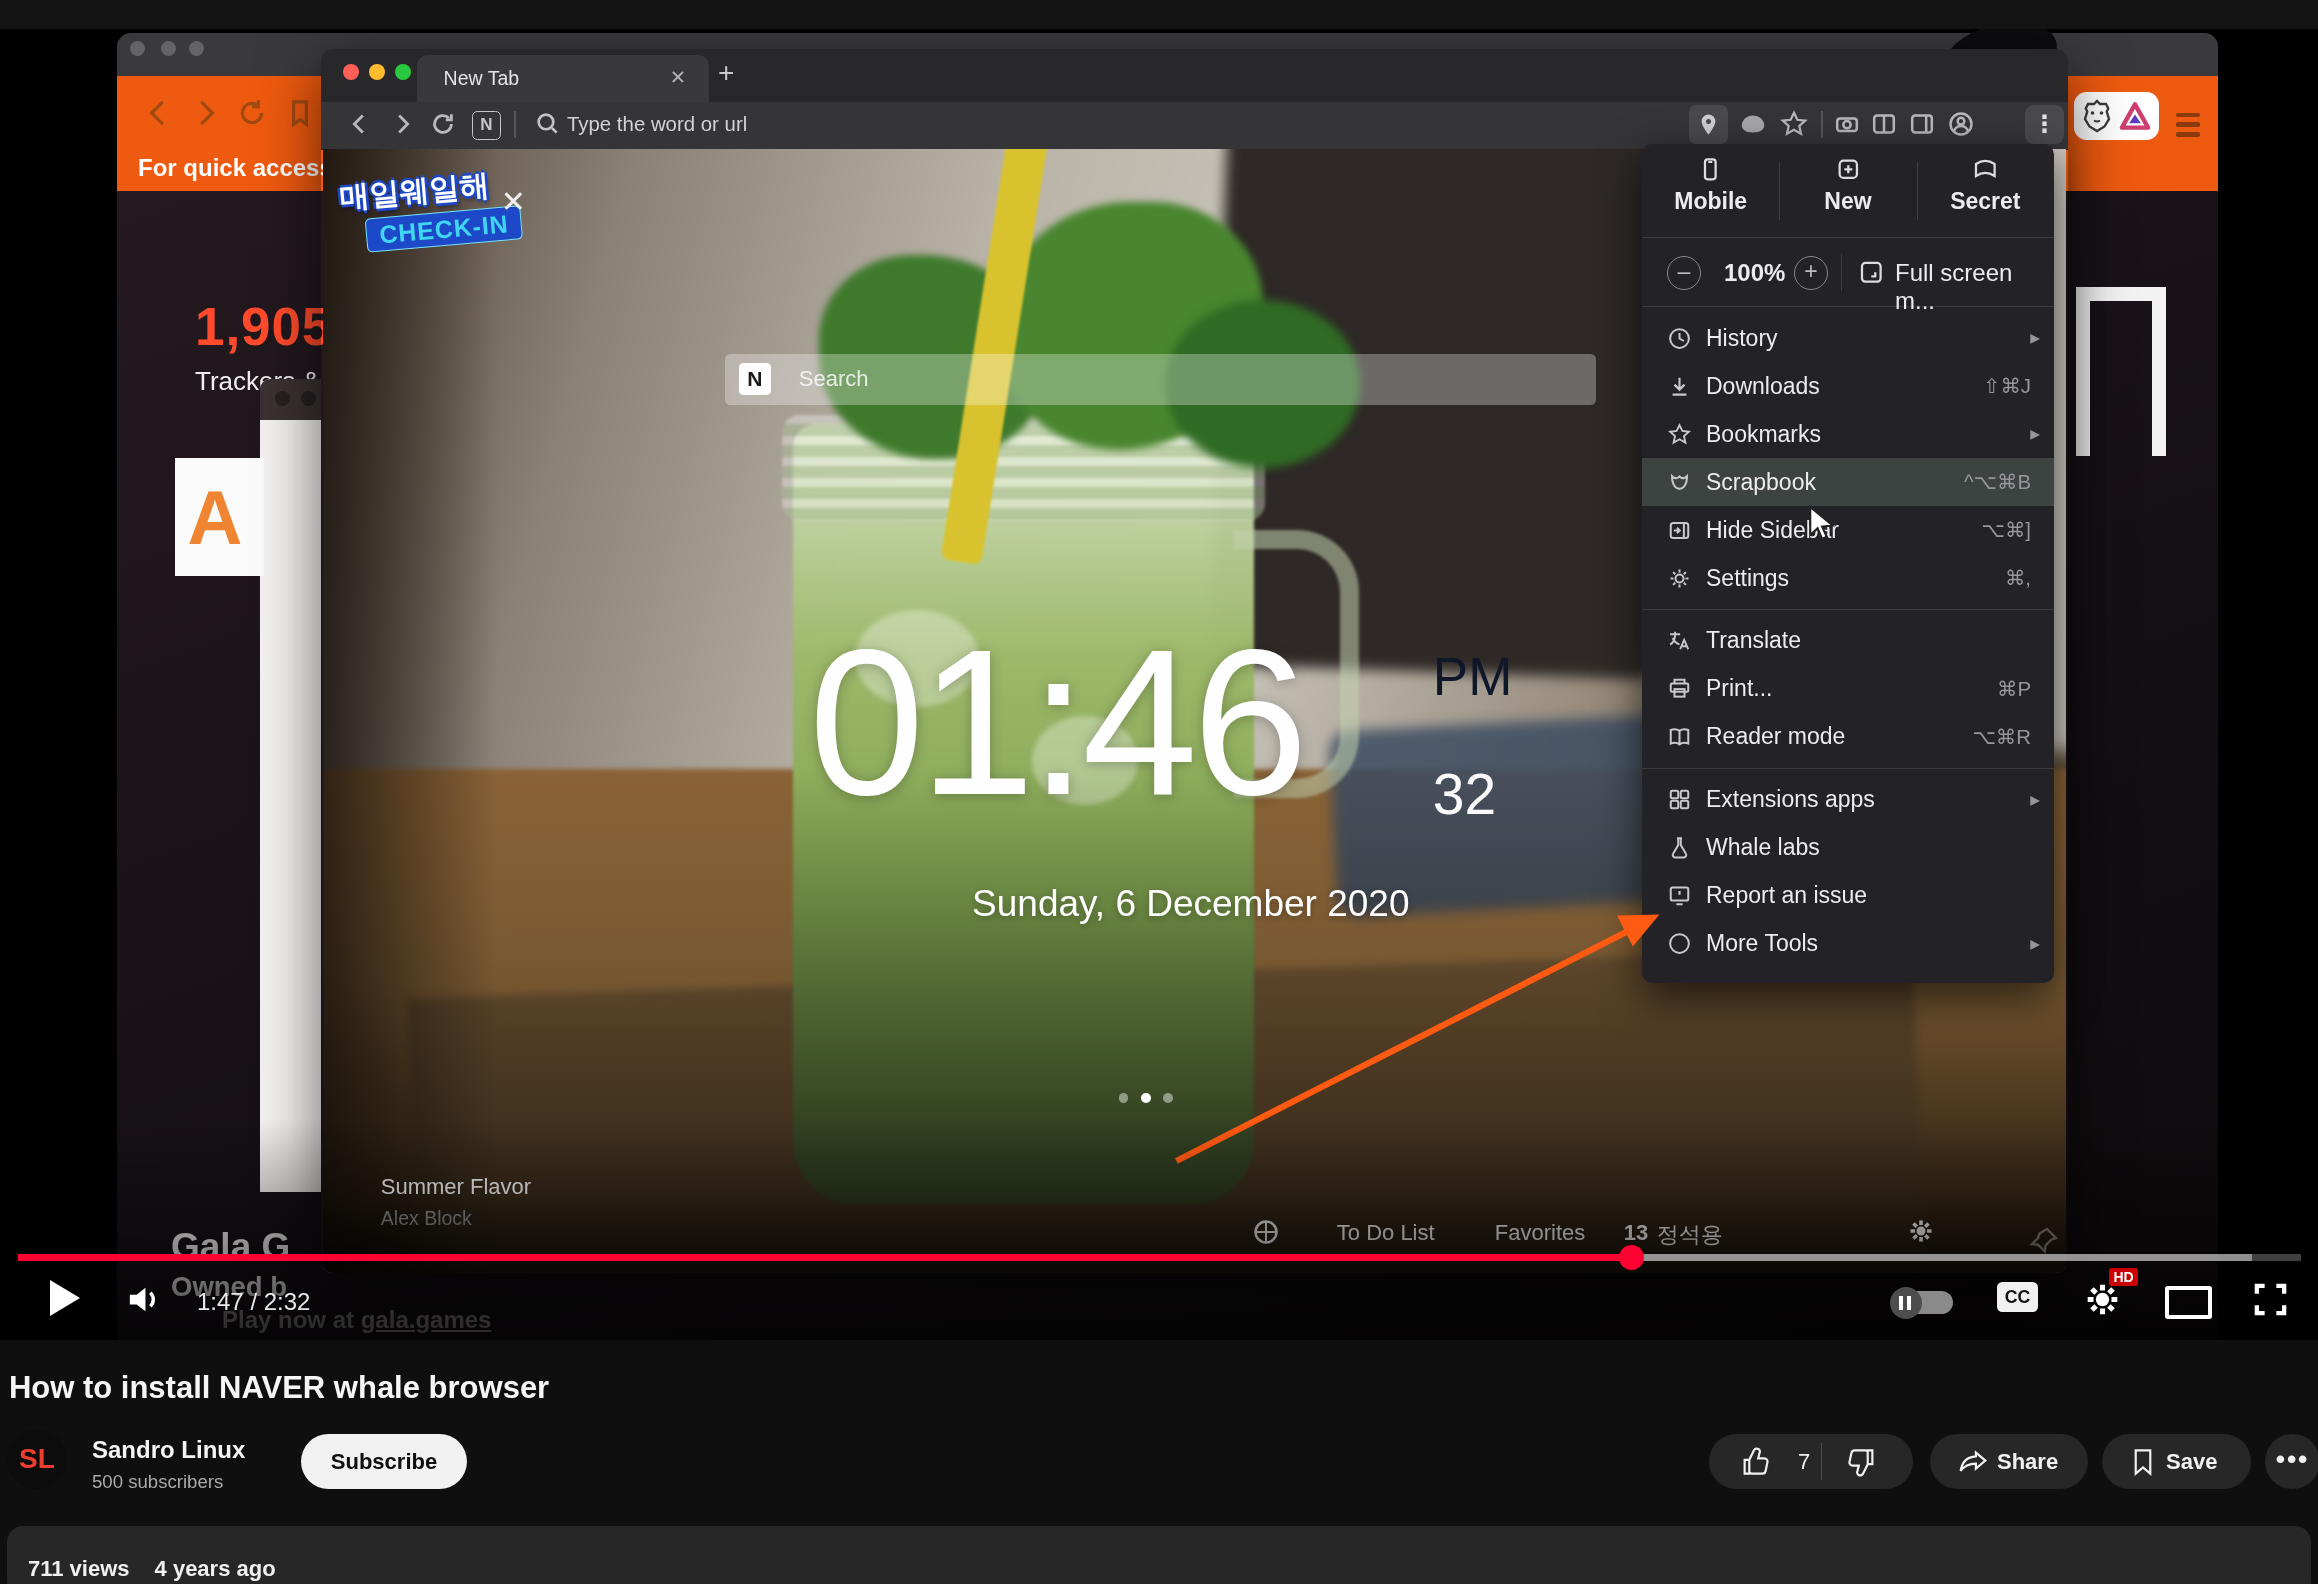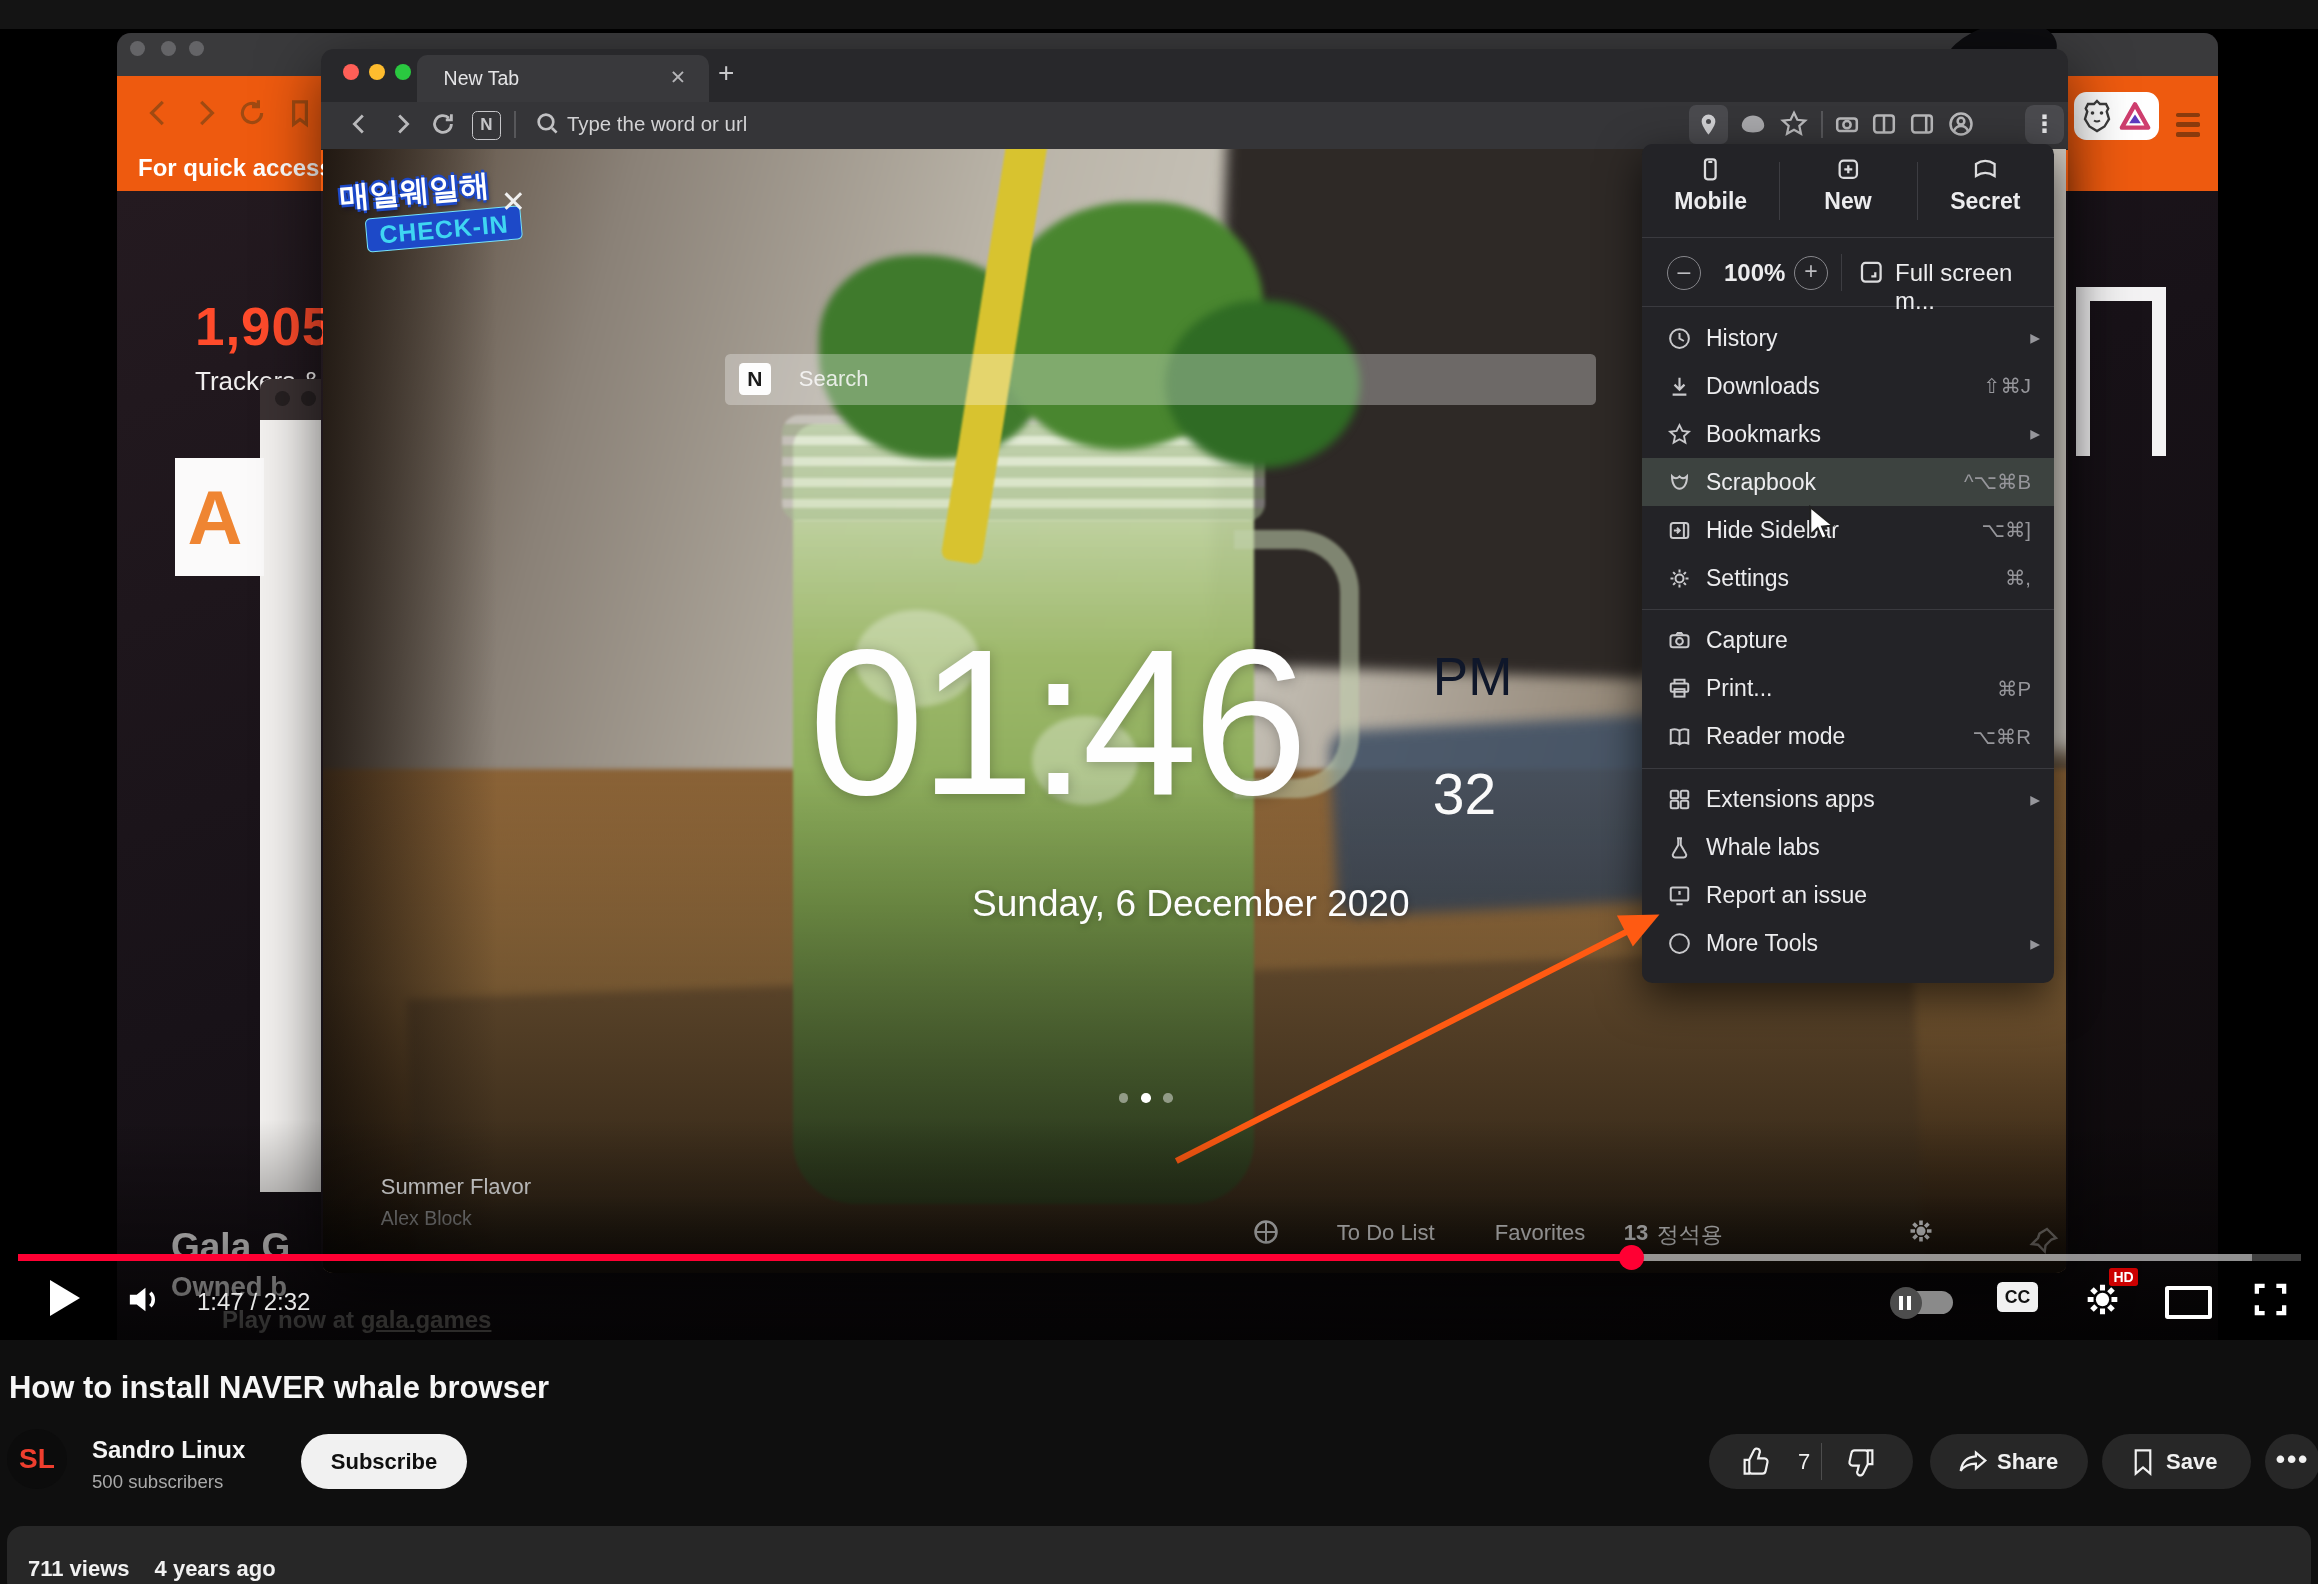--- a/index.html
+++ b/index.html
@@ -420,25 +420,24 @@
           <svg class="m-ico" width="25" height="25" viewBox="0 0 20 20">
               <circle cx="10" cy="10" r="3.2" fill="none" stroke="currentColor" stroke-width="1.6"></circle>
               <path d="M10 2.8v2.4M10 14.8v2.4M2.8 10h2.4M14.8 10h2.4M4.9 4.9l1.7 1.7M13.4 13.4l1.7 1.7M15.1 4.9l-1.7 1.7M6.6 13.4l-1.7 1.7" stroke="currentColor" stroke-width="1.6"></path>
             </svg>
           <span class="m-label">Settings</span>
           <span class="m-short">⌘,</span>
         </div>
         <div class="m-sep"></div>
         <div class="m-item">
           <svg class="m-ico" width="25" height="25" viewBox="0 0 20 20">
-              <rect x="2.8" y="5.8" width="14.4" height="9.6" rx="2" fill="none" stroke="currentColor" stroke-width="1.6"></rect>
-              <circle cx="10" cy="10.6" r="2.7" fill="none" stroke="currentColor" stroke-width="1.6"></circle>
-              <path d="M7.2 5.8l1.3-1.8h3l1.3 1.8" fill="none" stroke="currentColor" stroke-width="1.5"></path>
-            </svg>
-          <span class="m-label">Capture</span>
+              <path d="M2.5 5h8M6.5 3v2c0 4-1.8 7-4 8.3M4.5 8c1 2.2 3 4.2 5.5 5.2" fill="none" stroke="currentColor" stroke-width="1.5"></path>
+              <path d="M10.5 17l3.2-7.5L17 17M11.7 14.6h4" fill="none" stroke="currentColor" stroke-width="1.5"></path>
+            </svg>
+          <span class="m-label">Translate</span>
         </div>
         <div class="m-item">
           <svg class="m-ico" width="25" height="25" viewBox="0 0 20 20">
               <path d="M6 6V3h8v3" fill="none" stroke="currentColor" stroke-width="1.6"></path>
               <rect x="3" y="6" width="14" height="6.5" rx="1" fill="none" stroke="currentColor" stroke-width="1.6"></rect>
               <rect x="6" y="10.5" width="8" height="6" fill="none" stroke="currentColor" stroke-width="1.6"></rect>
             </svg>
           <span class="m-label">Print...</span>
           <span class="m-short">⌘P</span>
         </div>

